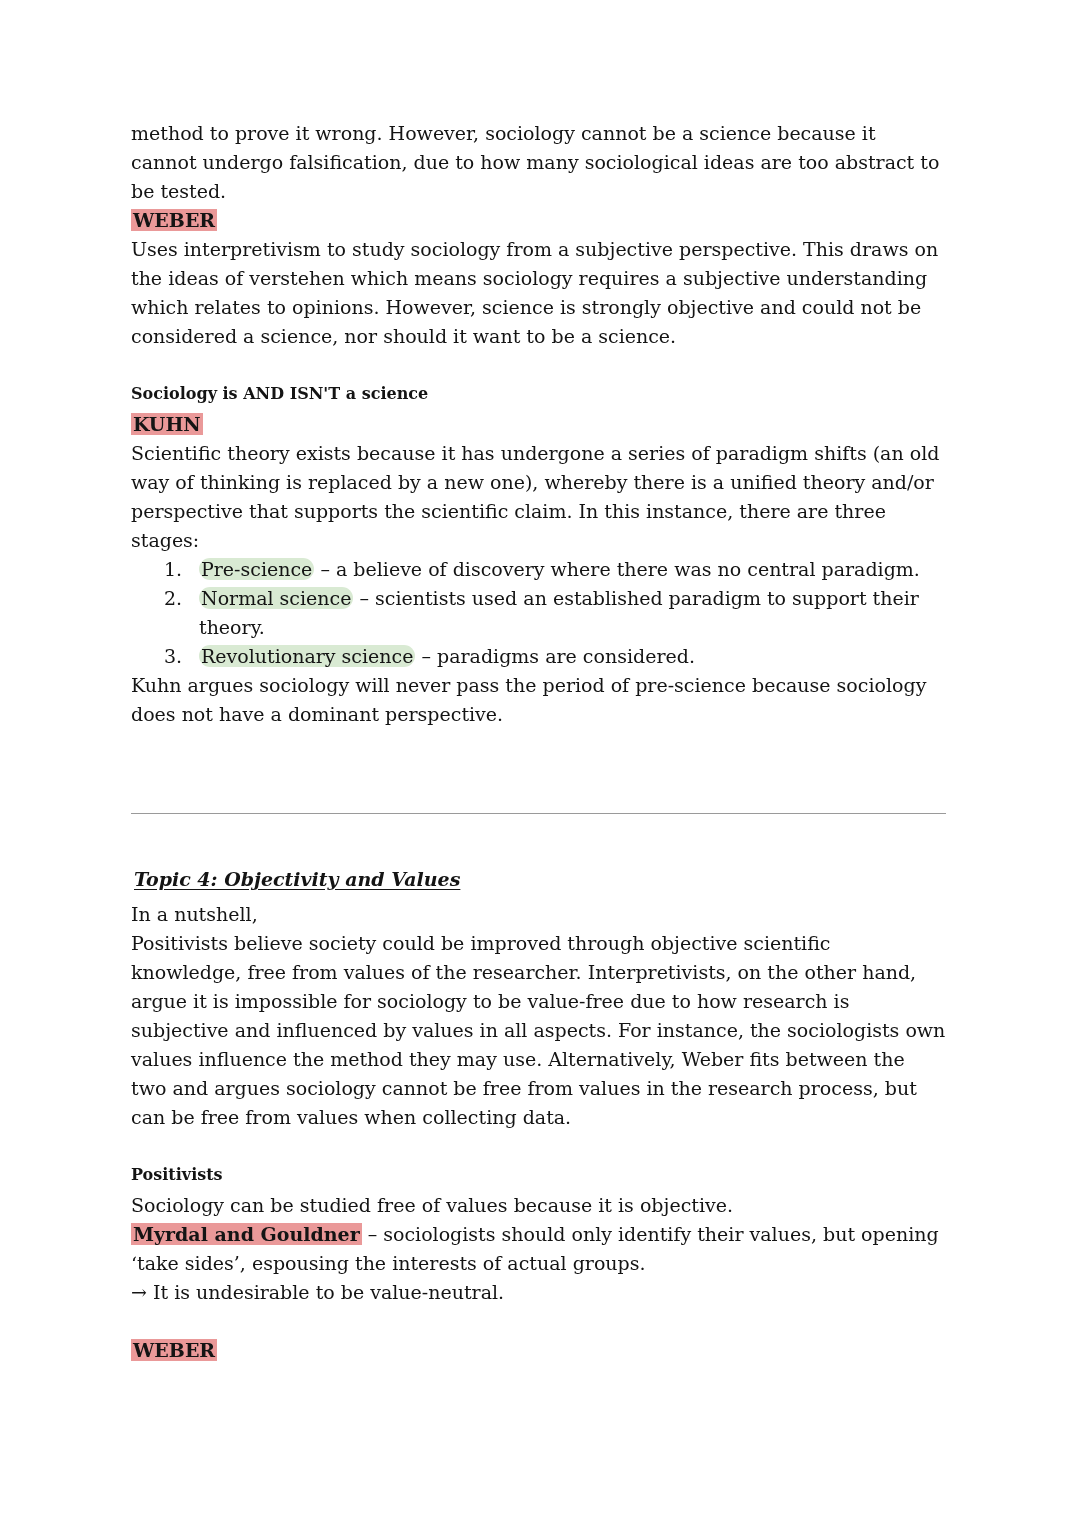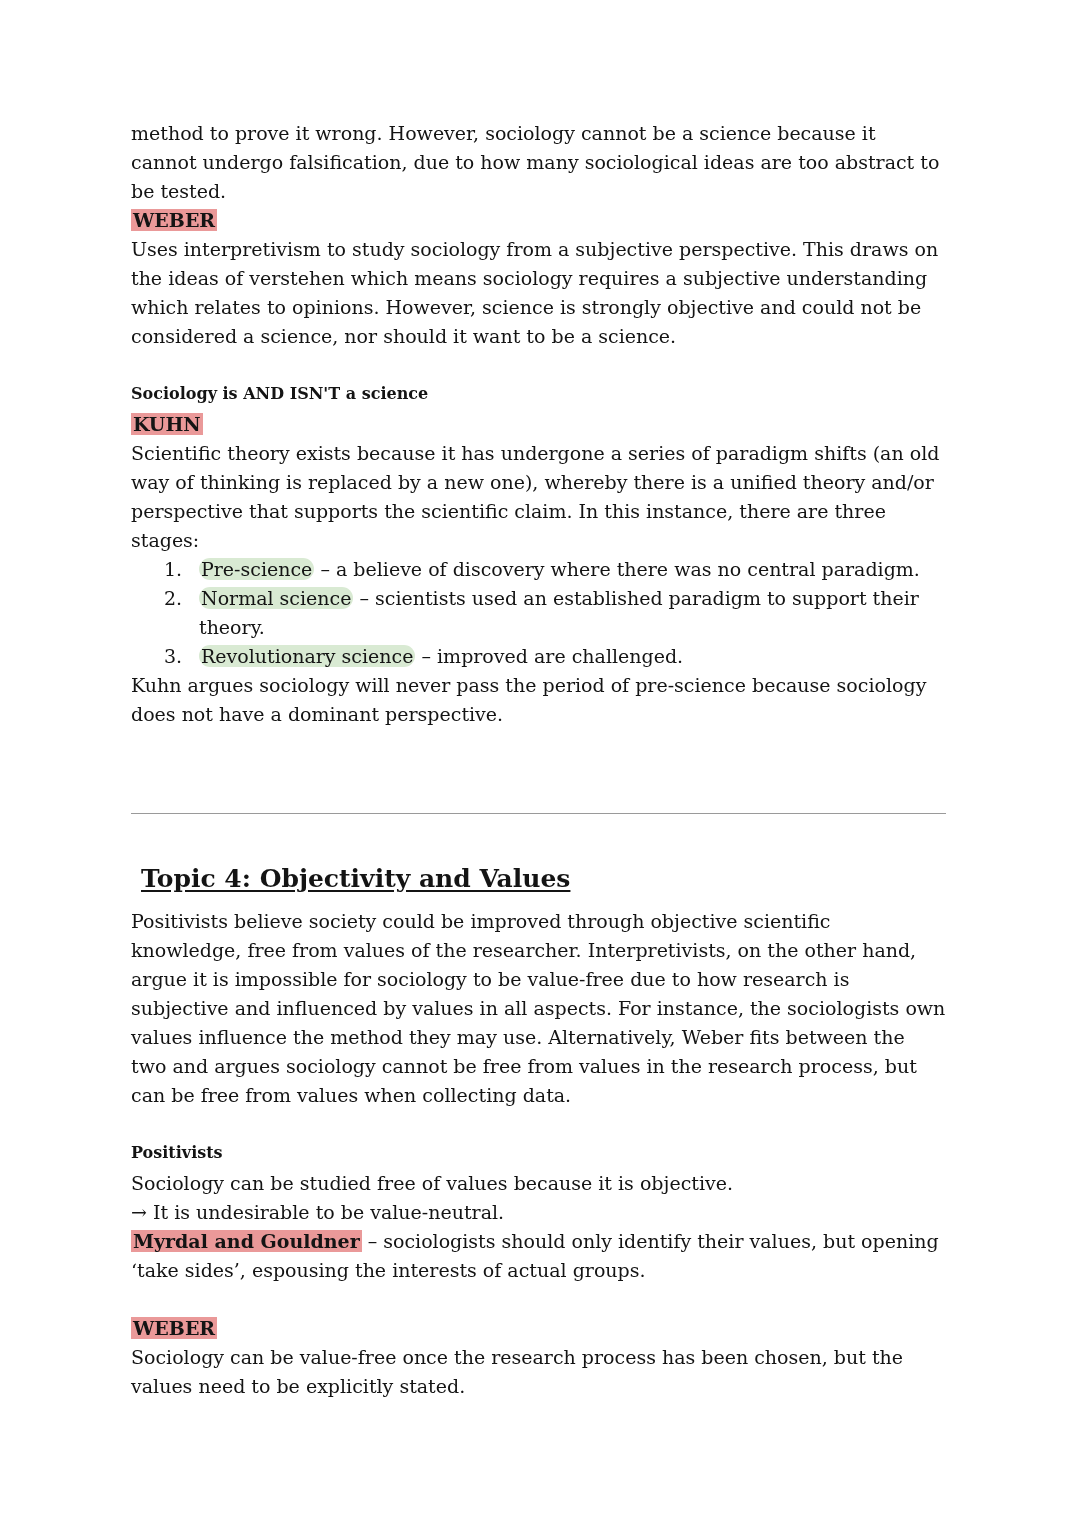--- a/index.html
+++ b/index.html
@@ -22,24 +22,25 @@
   .hl-red { background: var(--hl-red, #ea9999); font-weight: 700; }
   .hl-green { background: var(--hl-green, #d9ead3); border-radius: 11px; }
   .label-line { margin: 0; }
   .section-heading {
     font-size: 16px;
     font-weight: 700;
     line-height: 32px;
     margin: 27px 0 0 0;
   }
   .topic-heading {
-    font-size: 25px;
+    font-size: 19px;
     font-weight: 700;
     line-height: 36px;
-    margin: 10px;
+    margin: 3px;
+    font-style: italic;
   }
   .topic-heading .u { text-decoration: underline; text-underline-offset: 3px; }
   .olist { margin: 0; }
   .olist-row { display: flex; }
   .olist-num { flex: 0 0 35px; margin-left: 33px; }
   .olist-body { flex: 1 1 auto; }
   .divider {
     border: none;
     border-top: 1px solid var(--divider, #9a9a9a);
     margin: 84px 0 47px 0;
@@ -71,38 +72,38 @@
       <span class="olist-body"><span class="hl hl-green">Pre-science</span><span> – a believe of discovery where there was no central paradigm.</span></span>
     </div>
 
     <div class="olist-row">
       <span class="olist-num">2.</span>
       <span class="olist-body"><span class="hl hl-green">Normal science</span><span> – scientists used an established paradigm to support their theory.</span></span>
     </div>
 
     <div class="olist-row">
       <span class="olist-num">3.</span>
-      <span class="olist-body"><span class="hl hl-green">Revolutionary science</span><span> – improved are challenged.</span></span>
+      <span class="olist-body"><span class="hl hl-green">Revolutionary science</span><span> – paradigms are considered.</span></span>
     </div>
 
   </div>
 
   <p>Kuhn argues sociology will never pass the period of pre-science because sociology does not have a dominant perspective.</p>
 
   <hr class="divider">
 
   <h2 class="topic-heading"><span class="u">Topic 4: Objectivity and Values</span></h2>
 
+  <p>In a nutshell,</p>
   <p>Positivists believe society could be improved through objective scientific knowledge, free from values of the researcher. Interpretivists, on the other hand, argue it is impossible for sociology to be value-free due to how research is subjective and influenced by values in all aspects. For instance, the sociologists own values influence the method they may use. Alternatively, Weber fits between the two and argues sociology cannot be free from values in the research process, but can be free from values when collecting data.</p>
 
   <h2 class="section-heading">Positivists</h2>
 
   <p>Sociology can be studied free of values because it is objective.</p>
 
+  <p><span class="hl hl-red">Myrdal and Gouldner</span><span> – sociologists should only identify their values, but opening ‘take sides’, espousing the interests of actual groups.</span></p>
+
   <p>→ It is undesirable to be value-neutral.</p>
-
-  <p><span class="hl hl-red">Myrdal and Gouldner</span><span> – sociologists should only identify their values, but opening ‘take sides’, espousing the interests of actual groups.</span></p>
 
   <p class="label-line mt-blank"><span class="hl hl-red">WEBER</span></p>
 
-  <p>Sociology can be value-free once the research process has been chosen, but the values need to be explicitly stated.</p>
 
 </div>
 
 </body></html>

